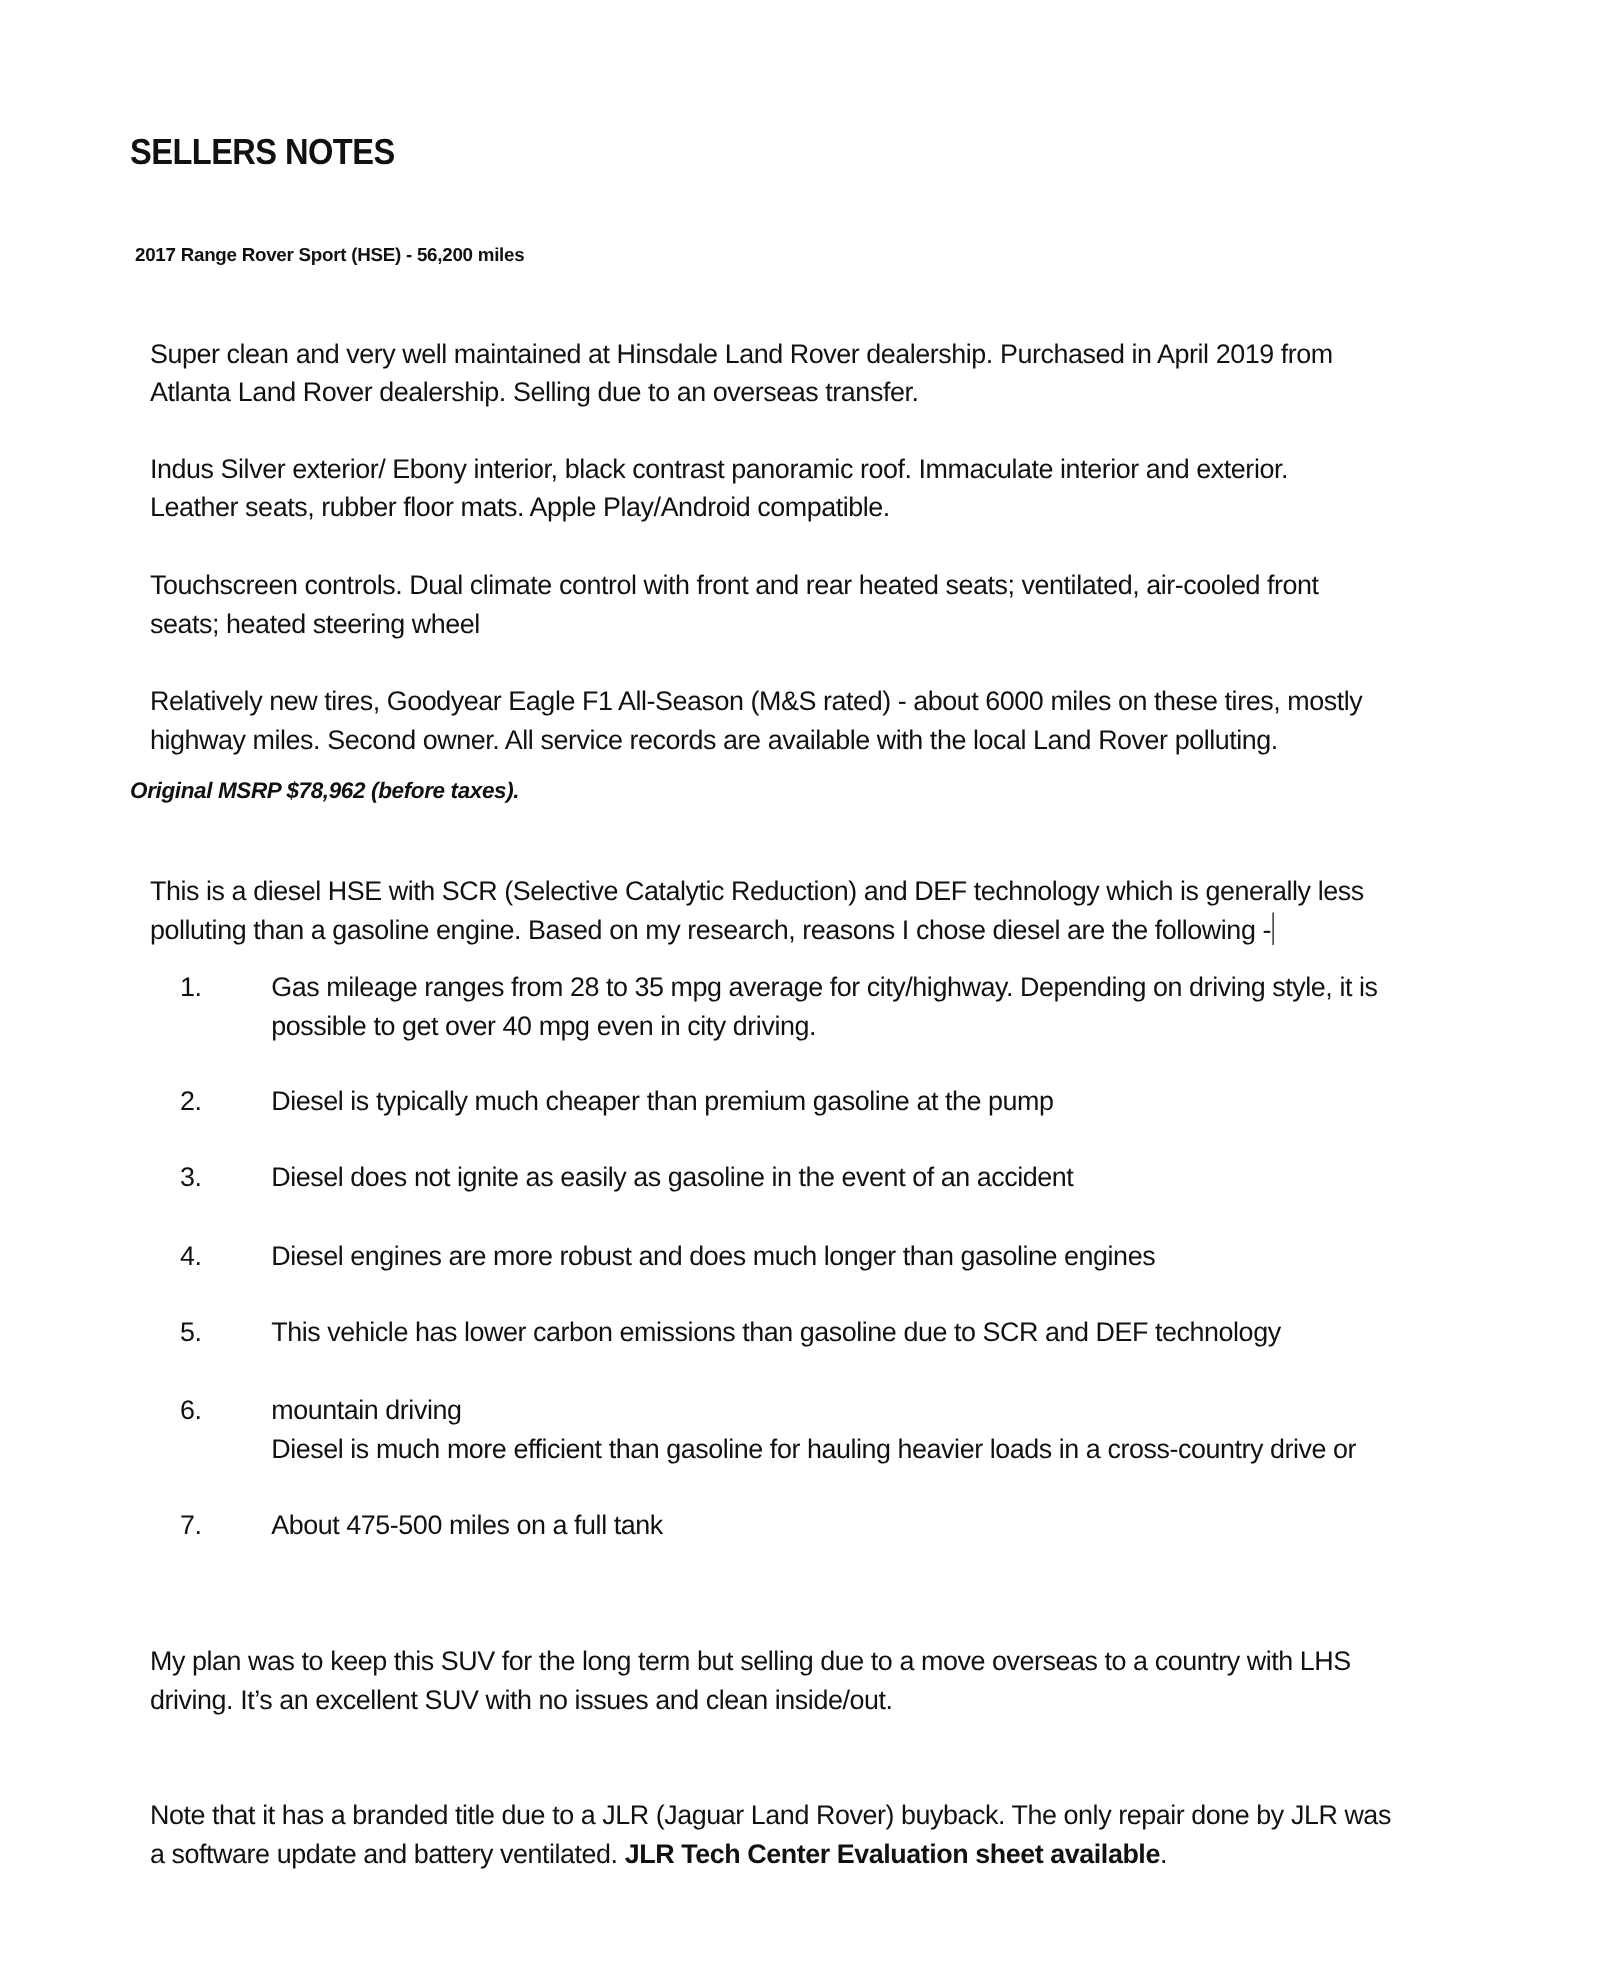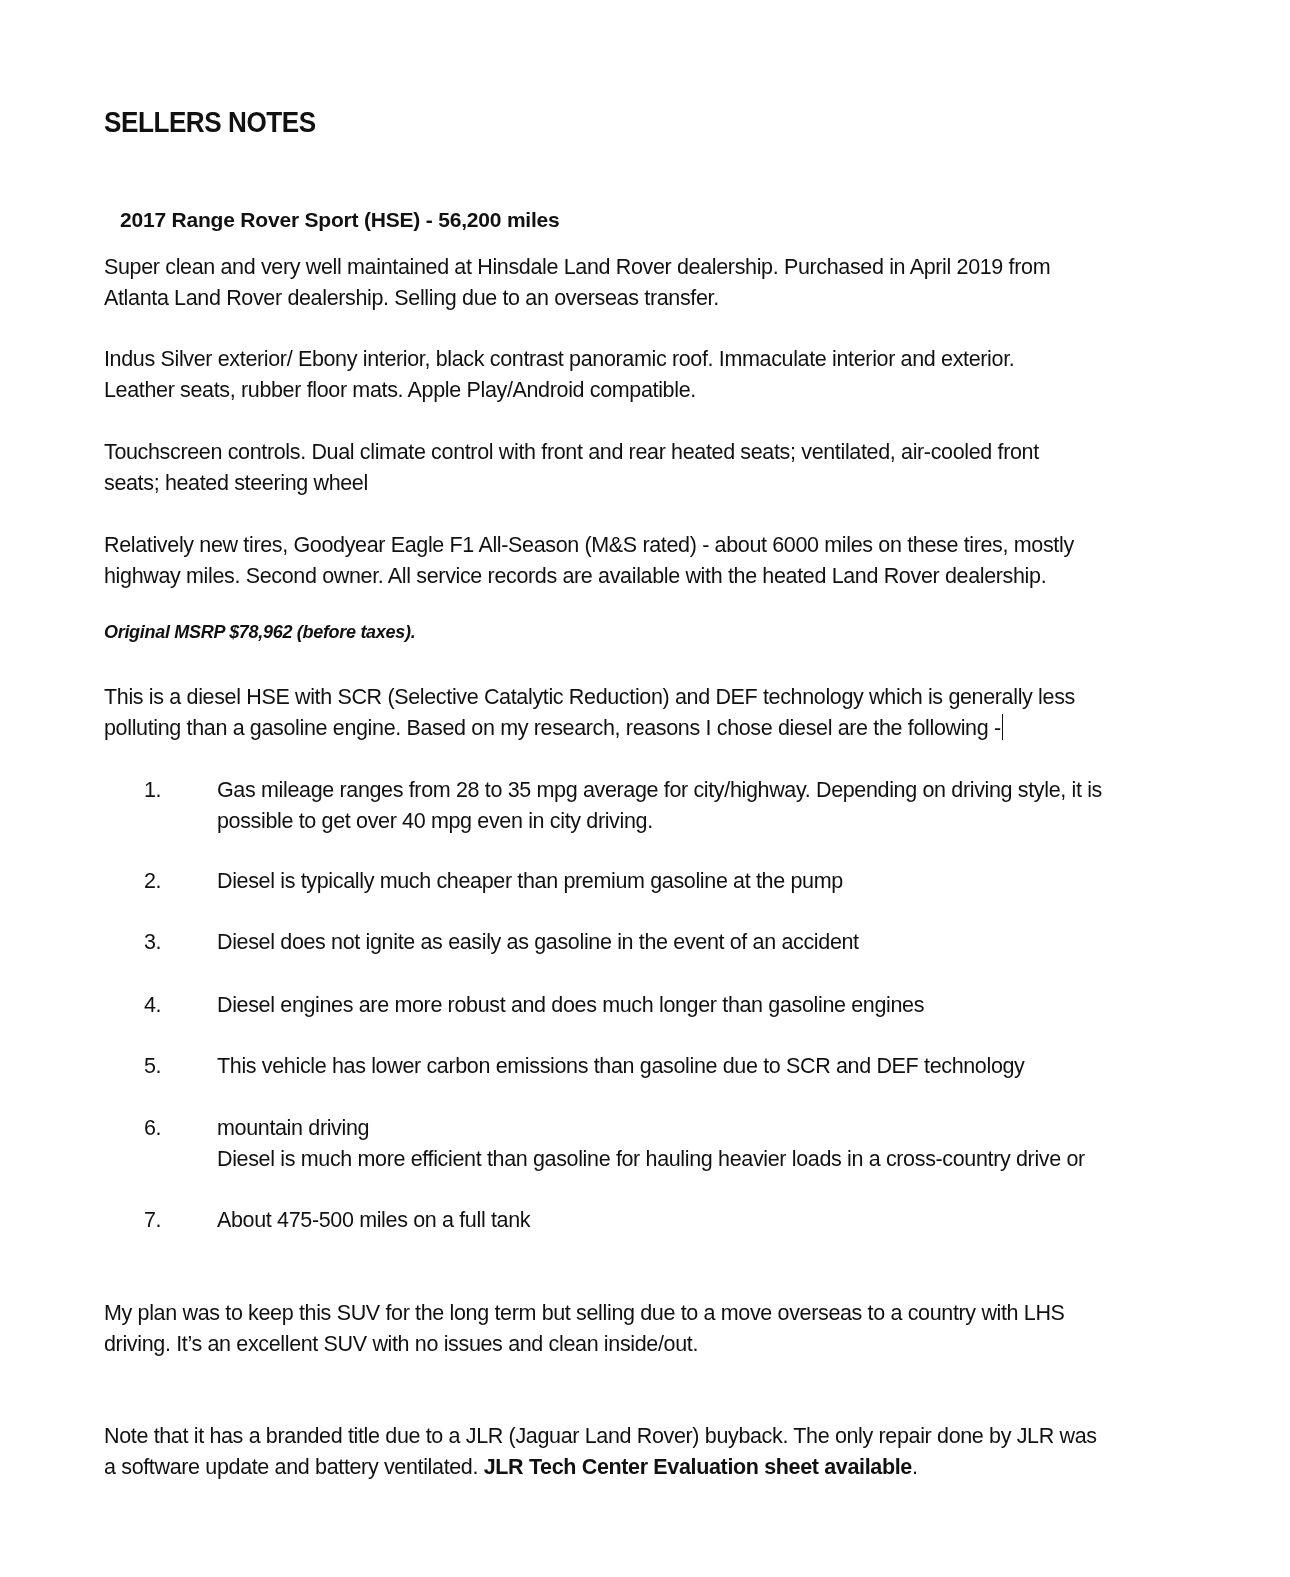--- a/index.html
+++ b/index.html
@@ -31,30 +31,30 @@
       font-size: 29px;
       letter-spacing: -0.5px;
       transform: scaleX(0.9);
       transform-origin: left center;
       white-space: nowrap;
     }
     .subtitle {
       position: absolute;
       top: 192px;
       left: 0;
-      margin: 16px;
+      margin: 4px;
       font-weight: bold;
-      font-size: 21px;
+      font-size: 15px;
       white-space: nowrap;
       letter-spacing: -0.2px;
     }
     .para {
       position: absolute;
       left: 0;
-      margin: 0;
+      margin: 16px;
       font-size: 21.5px;
       line-height: 30.5px;
       letter-spacing: -0.35px;
       white-space: nowrap;
     }
     .para .line { display: block; }
     .bold-para {
       position: absolute;
       left: 0;
       margin: 0;
@@ -119,21 +119,21 @@
     <span class="line">Leather seats, rubber floor mats. Apple Play/Android compatible.</span>
   </p>
 
   <p class="para" style="top:437px;">
     <span class="line">Touchscreen controls. Dual climate control with front and rear heated seats; ventilated, air-cooled front</span>
     <span class="line">seats; heated steering wheel</span>
   </p>
 
   <p class="para" style="top:530px;">
     <span class="line">Relatively new tires, Goodyear Eagle F1 All-Season (M&amp;S rated) - about 6000 miles on these tires, mostly</span>
-    <span class="line">highway miles. Second owner. All service records are available with the heated Land Rover dealership.</span>
+    <span class="line">highway miles. Second owner. All service records are available with the local Land Rover polluting.</span>
   </p>
 
   <p class="bold-para" style="top:622px;">Original MSRP $78,962 (before taxes).</p>
 
   <p class="para" style="top:682px;">
     <span class="line">This is a diesel HSE with SCR (Selective Catalytic Reduction) and DEF technology which is generally less</span>
     <span class="line"><span>polluting than a gasoline engine. Based on my research, reasons I chose diesel are the following -</span><span class="caret"></span></span>
   </p>
 
   <ol class="list">

